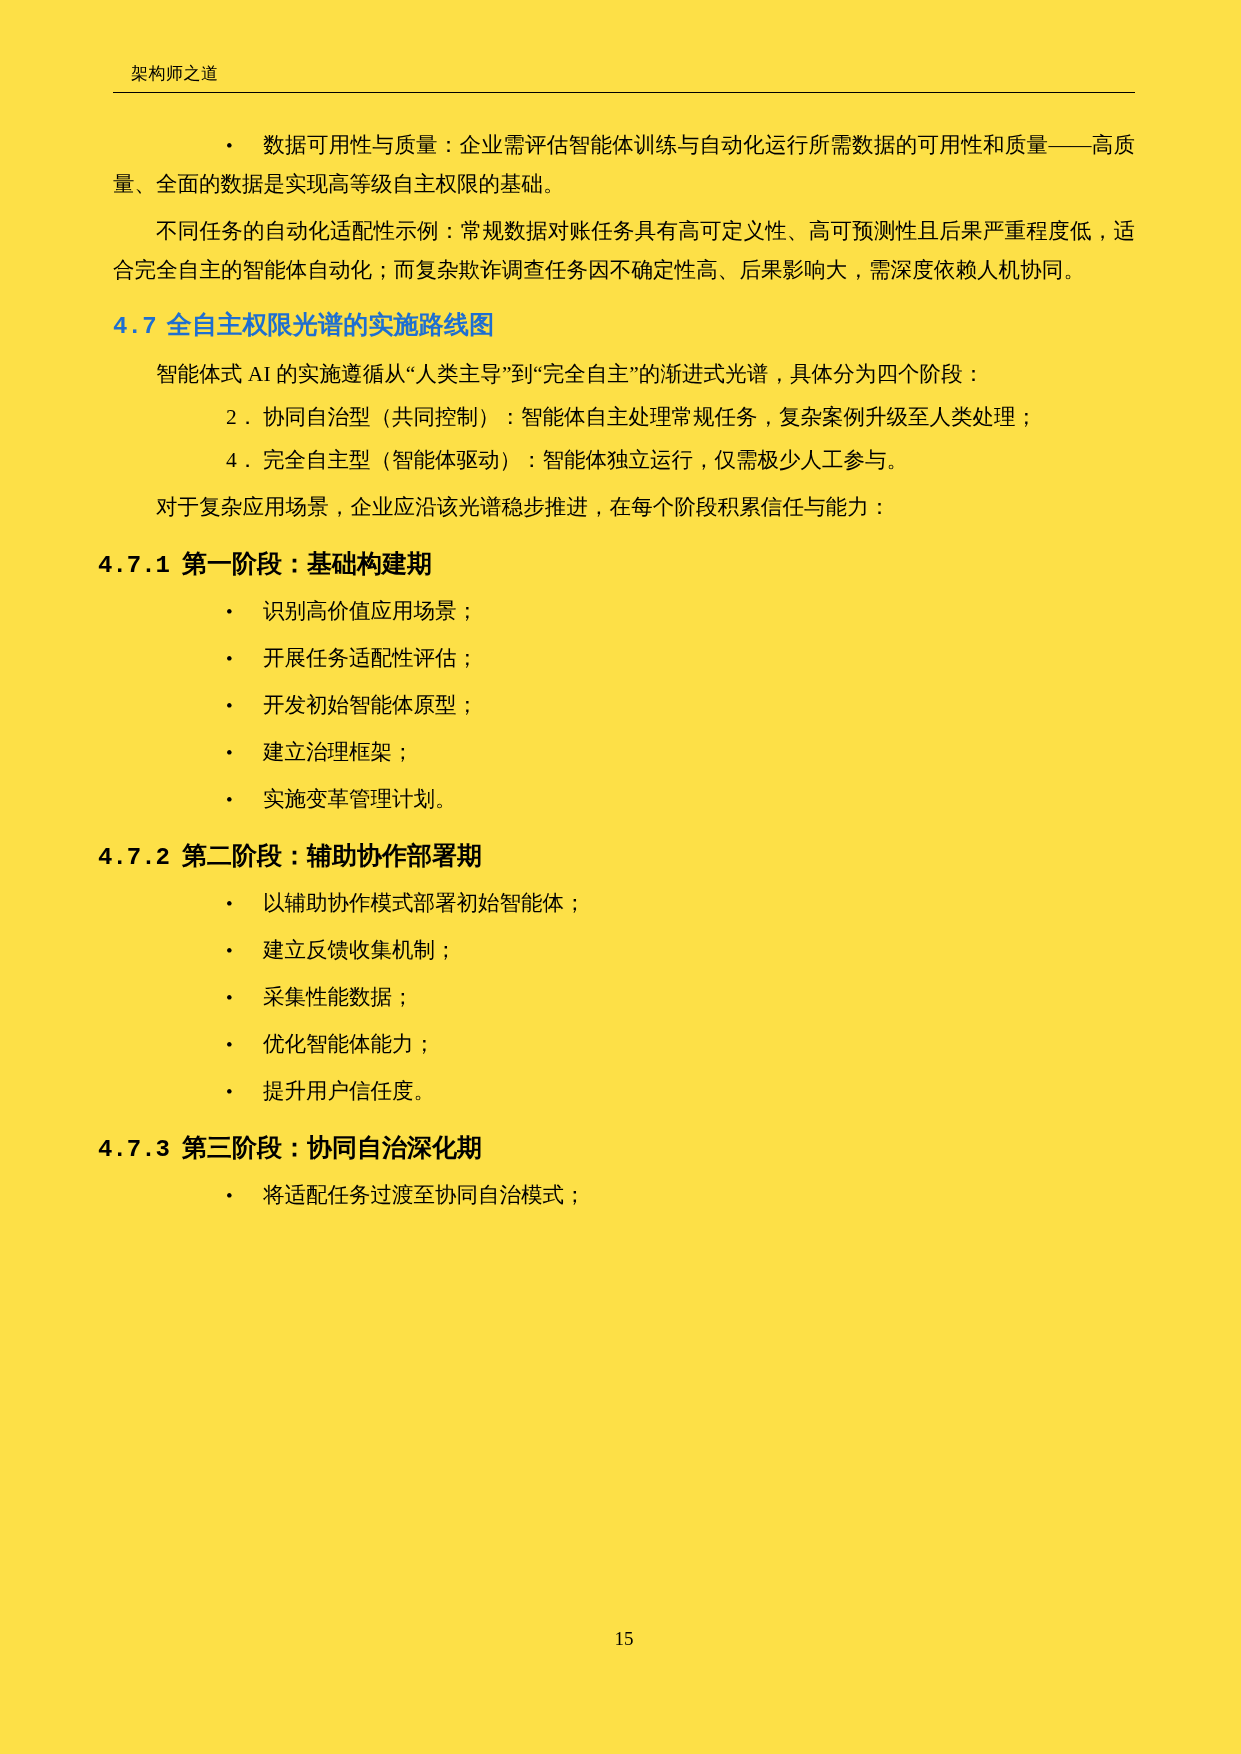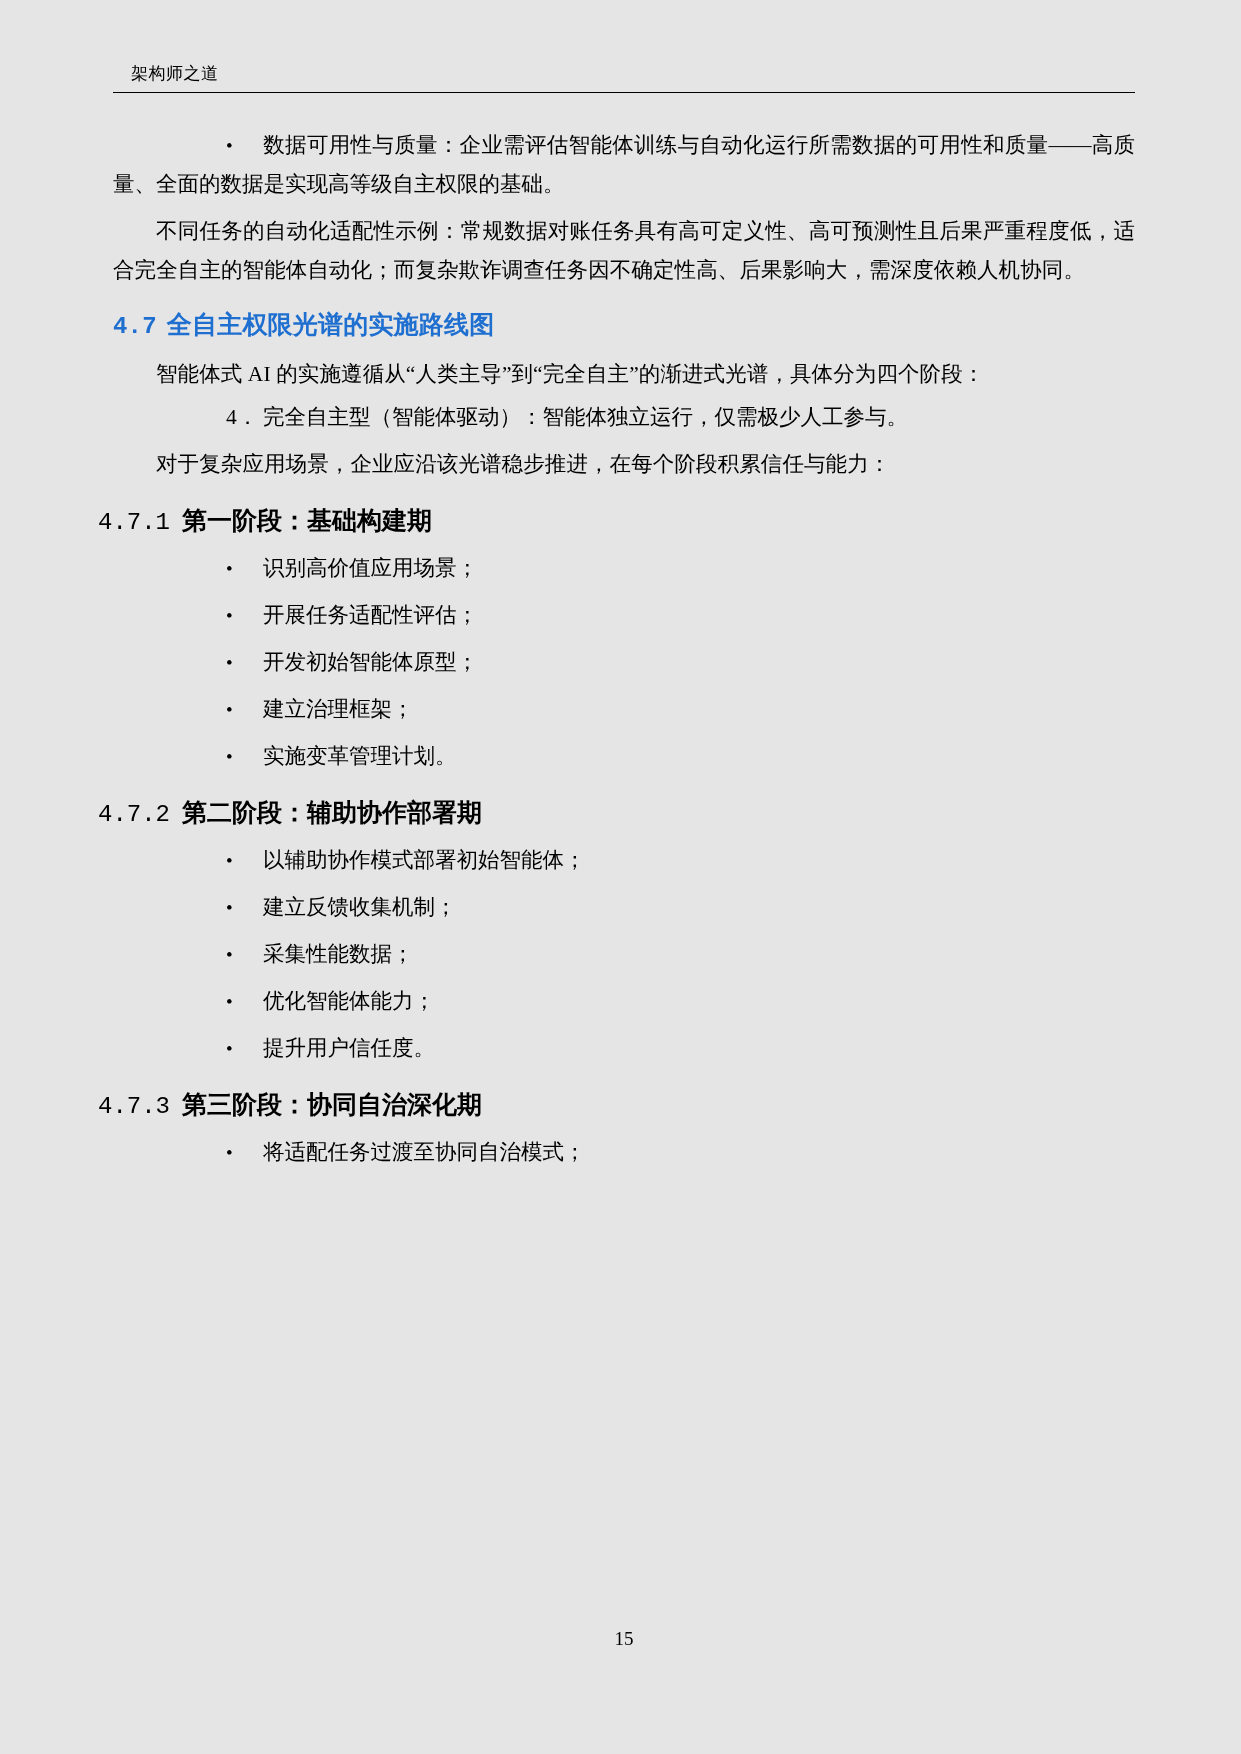--- a/index.html
+++ b/index.html
@@ -8,21 +8,21 @@
     background: #ffffff;
   }
   body {
     font-family: "Liberation Serif", "DejaVu Serif", serif;
     color: #000000;
   }
   .page {
     position: relative;
     width: 1241px;
     height: 1754px;
-    background: #e5e5e5;
+    background: #fde047;
     box-sizing: border-box;
     padding: 0;
     overflow: hidden;
   }
   .page-inner {
     position: absolute;
     left: 113px;
     top: 0;
     width: 1022px;
     height: 1754px;
@@ -154,21 +154,21 @@
     font-family: "Liberation Sans", "DejaVu Sans", sans-serif;
     font-size: 25px;
     line-height: 40px;
     font-weight: bold;
     color: #000000;
     margin: 16px 0 6px 0;
     margin-left: -15px;
   }
   h3.h-sub .num {
     font-family: "Liberation Mono", "DejaVu Sans Mono", monospace;
-    font-weight: normal;
+    font-weight: bold;
     font-size: 24px;
     margin-right: 12px;
   }
 
   
   .footer {
     position: absolute;
     left: 0;
     top: 1628px;
     width: 1022px;
@@ -201,20 +201,21 @@
 
       <p class="para indent">不同任务的自动化适配性示例：常规数据对账任务具有高可定义性、高可预测性且后果严重程度低，适合完全自主的智能体自动化；而复杂欺诈调查任务因不确定性高、后果影响大，需深度依赖人机协同。</p>
 
       <h2 class="h-blue">
         <span class="num">4.7</span><span>全自主权限光谱的实施路线图</span>
       </h2>
 
       <p class="para indent">智能体式 AI 的实施遵循从“人类主导”到“完全自主”的渐进式光谱，具体分为四个阶段：</p>
 
       <ol class="num">
+        <li><span class="lead"><span class="numlbl" style="padding-left:113px;">2．</span></span><span>协同自治型（共同控制）：智能体自主处理常规任务，复杂案例升级至人类处理；</span></li>
         <li><span class="lead"><span class="numlbl" style="padding-left:113px;">4．</span></span><span>完全自主型（智能体驱动）：智能体独立运行，仅需极少人工参与。</span></li>
       </ol>
 
       <p class="para indent">对于复杂应用场景，企业应沿该光谱稳步推进，在每个阶段积累信任与能力：</p>
 
       <h3 class="h-sub">
         <span class="num">4.7.1</span><span>第一阶段：基础构建期</span>
       </h3>
       <ul class="bul">
         <li><span class="bullet">•</span><span>识别高价值应用场景；</span></li>

